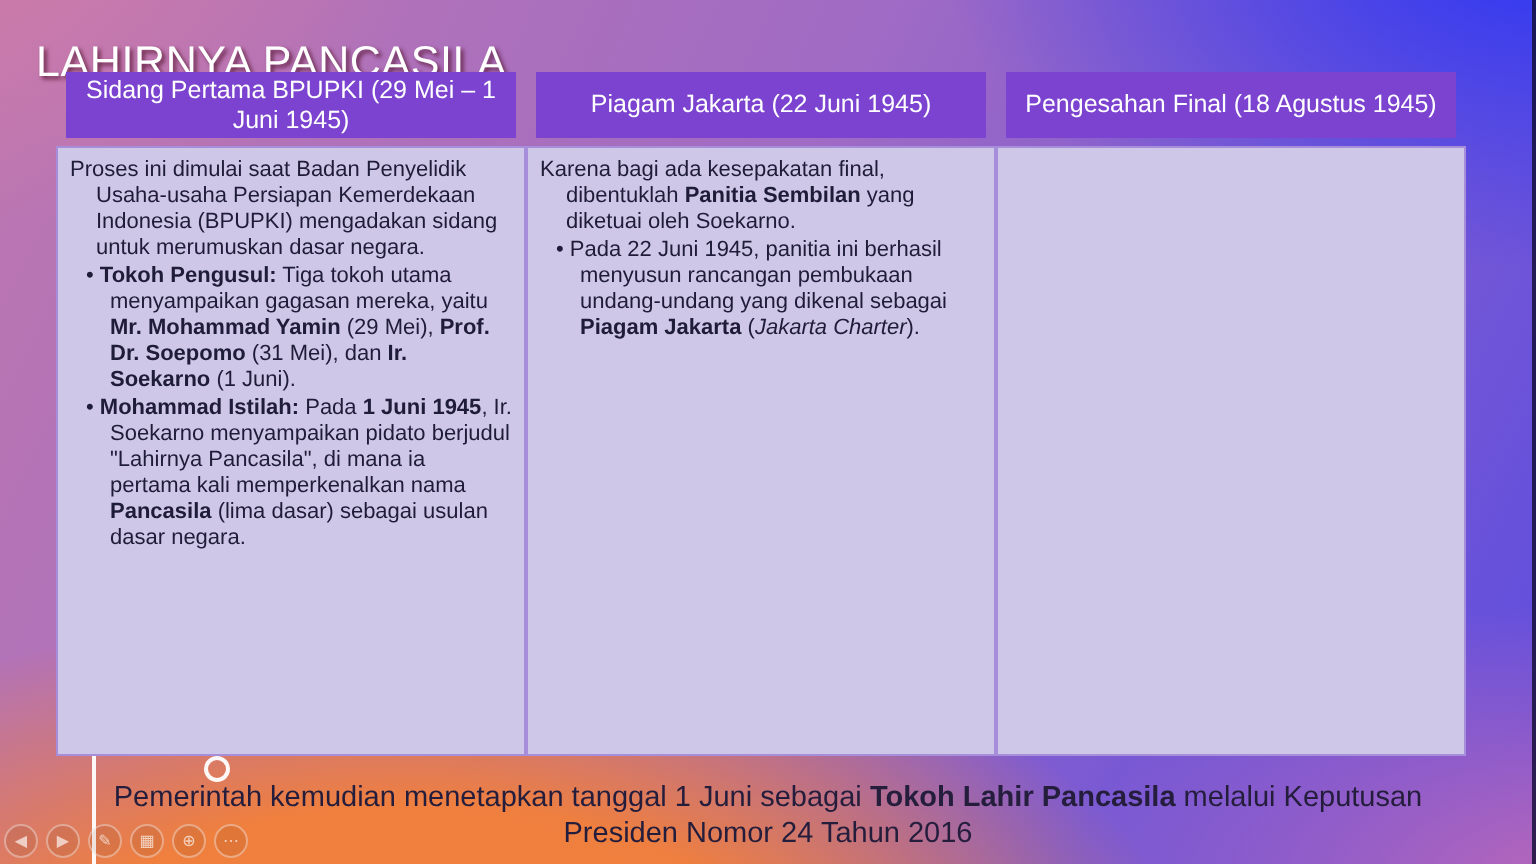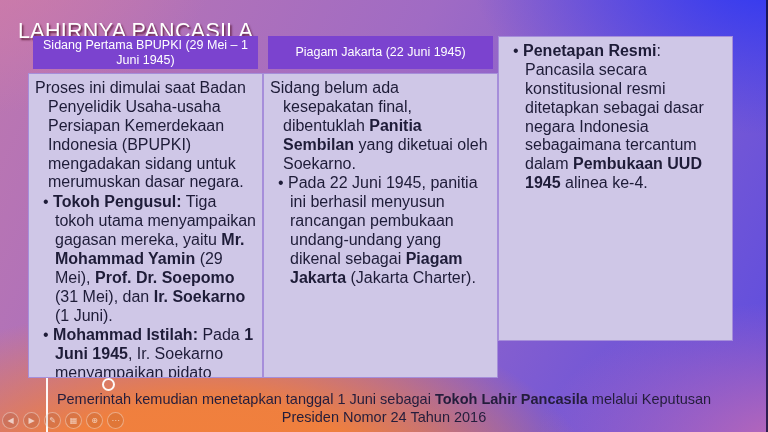--- a/index.html
+++ b/index.html
@@ -17,26 +17,26 @@
   body::after{content:"";position:absolute;right:0;top:0;width:2px;height:100%;
     background:rgba(16,12,52,.8);pointer-events:none;}
   .title{position:absolute;top:5px;left:18px;font-size:21.5px;font-weight:normal;color:#fff;
     letter-spacing:.3px;text-shadow:1.5px 1.5px 2px rgba(88,24,52,.85);}
   .cols{position:absolute;top:36px;left:28px;right:35px;display:flex;}
   .col{flex:1;display:flex;flex-direction:column;min-width:0;}
   .colhead{margin:0 5px 4px;min-height:33px;display:flex;align-items:center;justify-content:center;
     text-align:center;background:var(--header_bg,#7b43cf);color:#fff;font-size:12.5px;
     line-height:1.15;padding:2px 8px;box-sizing:border-box;}
   .colbody{height:305px;background:var(--body_bg,#cfc7e7);border:1px solid rgba(125,85,205,.5);
-    box-sizing:border-box;padding:5px 6px;font-size:16px;line-height:1.18;
+    box-sizing:border-box;padding:5px 6px;font-size:11px;line-height:1.18;
     color:var(--text_color,#1e1c38);overflow:hidden;}
   .para{text-indent:-13px;padding-left:13px;margin:0 0 1px 0;}
   .para.bullet{padding-left:20px;text-indent:-12px;}
   .rb{font-weight:bold;margin-top:33px;}
-  .ri{}
+  .ri{font-style:italic;}
   .footer{position:absolute;left:55px;right:55px;bottom:5px;text-align:center;
     font-size:14.5px;line-height:1.28;color:var(--footer_color,#241d3c);}
   .ann-line{position:absolute;left:46px;top:378px;width:2px;height:54px;
     background:rgba(255,255,255,.95);}
   .ann-ring{position:absolute;left:102px;top:378px;width:9px;height:9px;
     border:2px solid rgba(255,255,255,.95);border-radius:50%;background:transparent;}
   .controls{position:absolute;left:2px;bottom:3px;display:flex;gap:4px;}
   .ctl{width:17px;height:17px;border-radius:50%;border:1px solid rgba(255,255,255,.38);
     background:rgba(90,40,10,.10);color:rgba(255,255,255,.65);font-size:8px;line-height:1;
     display:flex;align-items:center;justify-content:center;padding:0;cursor:pointer;
@@ -56,27 +56,29 @@
         <div class="para"><span class="">Proses ini dimulai saat Badan Penyelidik Usaha-usaha Persiapan Kemerdekaan Indonesia (BPUPKI) mengadakan sidang untuk merumuskan dasar negara.</span></div>
         <div class="para bullet"><span>• </span><span class="rb ">Tokoh Pengusul:</span><span class=""> Tiga tokoh utama menyampaikan gagasan mereka, yaitu </span><span class="rb ">Mr. Mohammad Yamin</span><span class=""> (29 Mei), </span><span class="rb ">Prof. Dr. Soepomo</span><span class=""> (31 Mei), dan </span><span class="rb ">Ir. Soekarno</span><span class=""> (1 Juni).</span></div>
         <div class="para bullet"><span>• </span><span class="rb ">Mohammad Istilah:</span><span class=""> Pada </span><span class="rb ">1 Juni 1945</span><span class="">, Ir. Soekarno menyampaikan pidato berjudul "Lahirnya Pancasila", di mana ia pertama kali memperkenalkan nama </span><span class="rb ">Pancasila</span><span class=""> (lima dasar) sebagai usulan dasar negara.</span></div>
       </div>
   </section>
   <section class="col">
     <header class="colhead">
       <span>Piagam Jakarta (22 Juni 1945)</span>
     </header>
     <div class="colbody">
-        <div class="para"><span class="">Sidang belum ada kesepakatan final, dibentuklah </span><span class="rb ">Panitia Sembilan</span><span class=""> yang diketuai oleh Soekarno.</span></div>
+        <div class="para"><span class="">Karena bagi ada kesepakatan final, dibentuklah </span><span class="rb ">Panitia Sembilan</span><span class=""> yang diketuai oleh Soekarno.</span></div>
         <div class="para bullet"><span>• </span><span class="">Pada 22 Juni 1945, panitia ini berhasil menyusun rancangan pembukaan undang-undang yang dikenal sebagai </span><span class="rb ">Piagam Jakarta</span><span class=""> (</span><span class="ri">Jakarta Charter</span><span class="">).</span></div>
       </div>
   </section>
   <section class="col">
+    <header class="colhead">
+      <span>Pengesahan Final (18 Agustus 1945)</span>
+    </header>
     <div class="colbody">
-        <div class="para bullet"><span>• </span><span class="rb ">Penetapan Resmi</span><span class="">: Pancasila secara konstitusional resmi ditetapkan sebagai dasar negara Indonesia sebagaimana tercantum dalam </span><span class="rb ">Pembukaan UUD 1945</span><span class=""> alinea ke-4.</span></div>
       </div>
   </section>
 </div>
 
 <div class="ann-line"></div>
 <div class="ann-ring"></div>
 
 <div class="footer"><span class="">Pemerintah kemudian menetapkan tanggal 1 Juni sebagai </span><span class="rb ">Tokoh Lahir Pancasila</span><span class=""> melalui Keputusan Presiden Nomor 24 Tahun 2016</span></div>
 
 <div class="controls">

